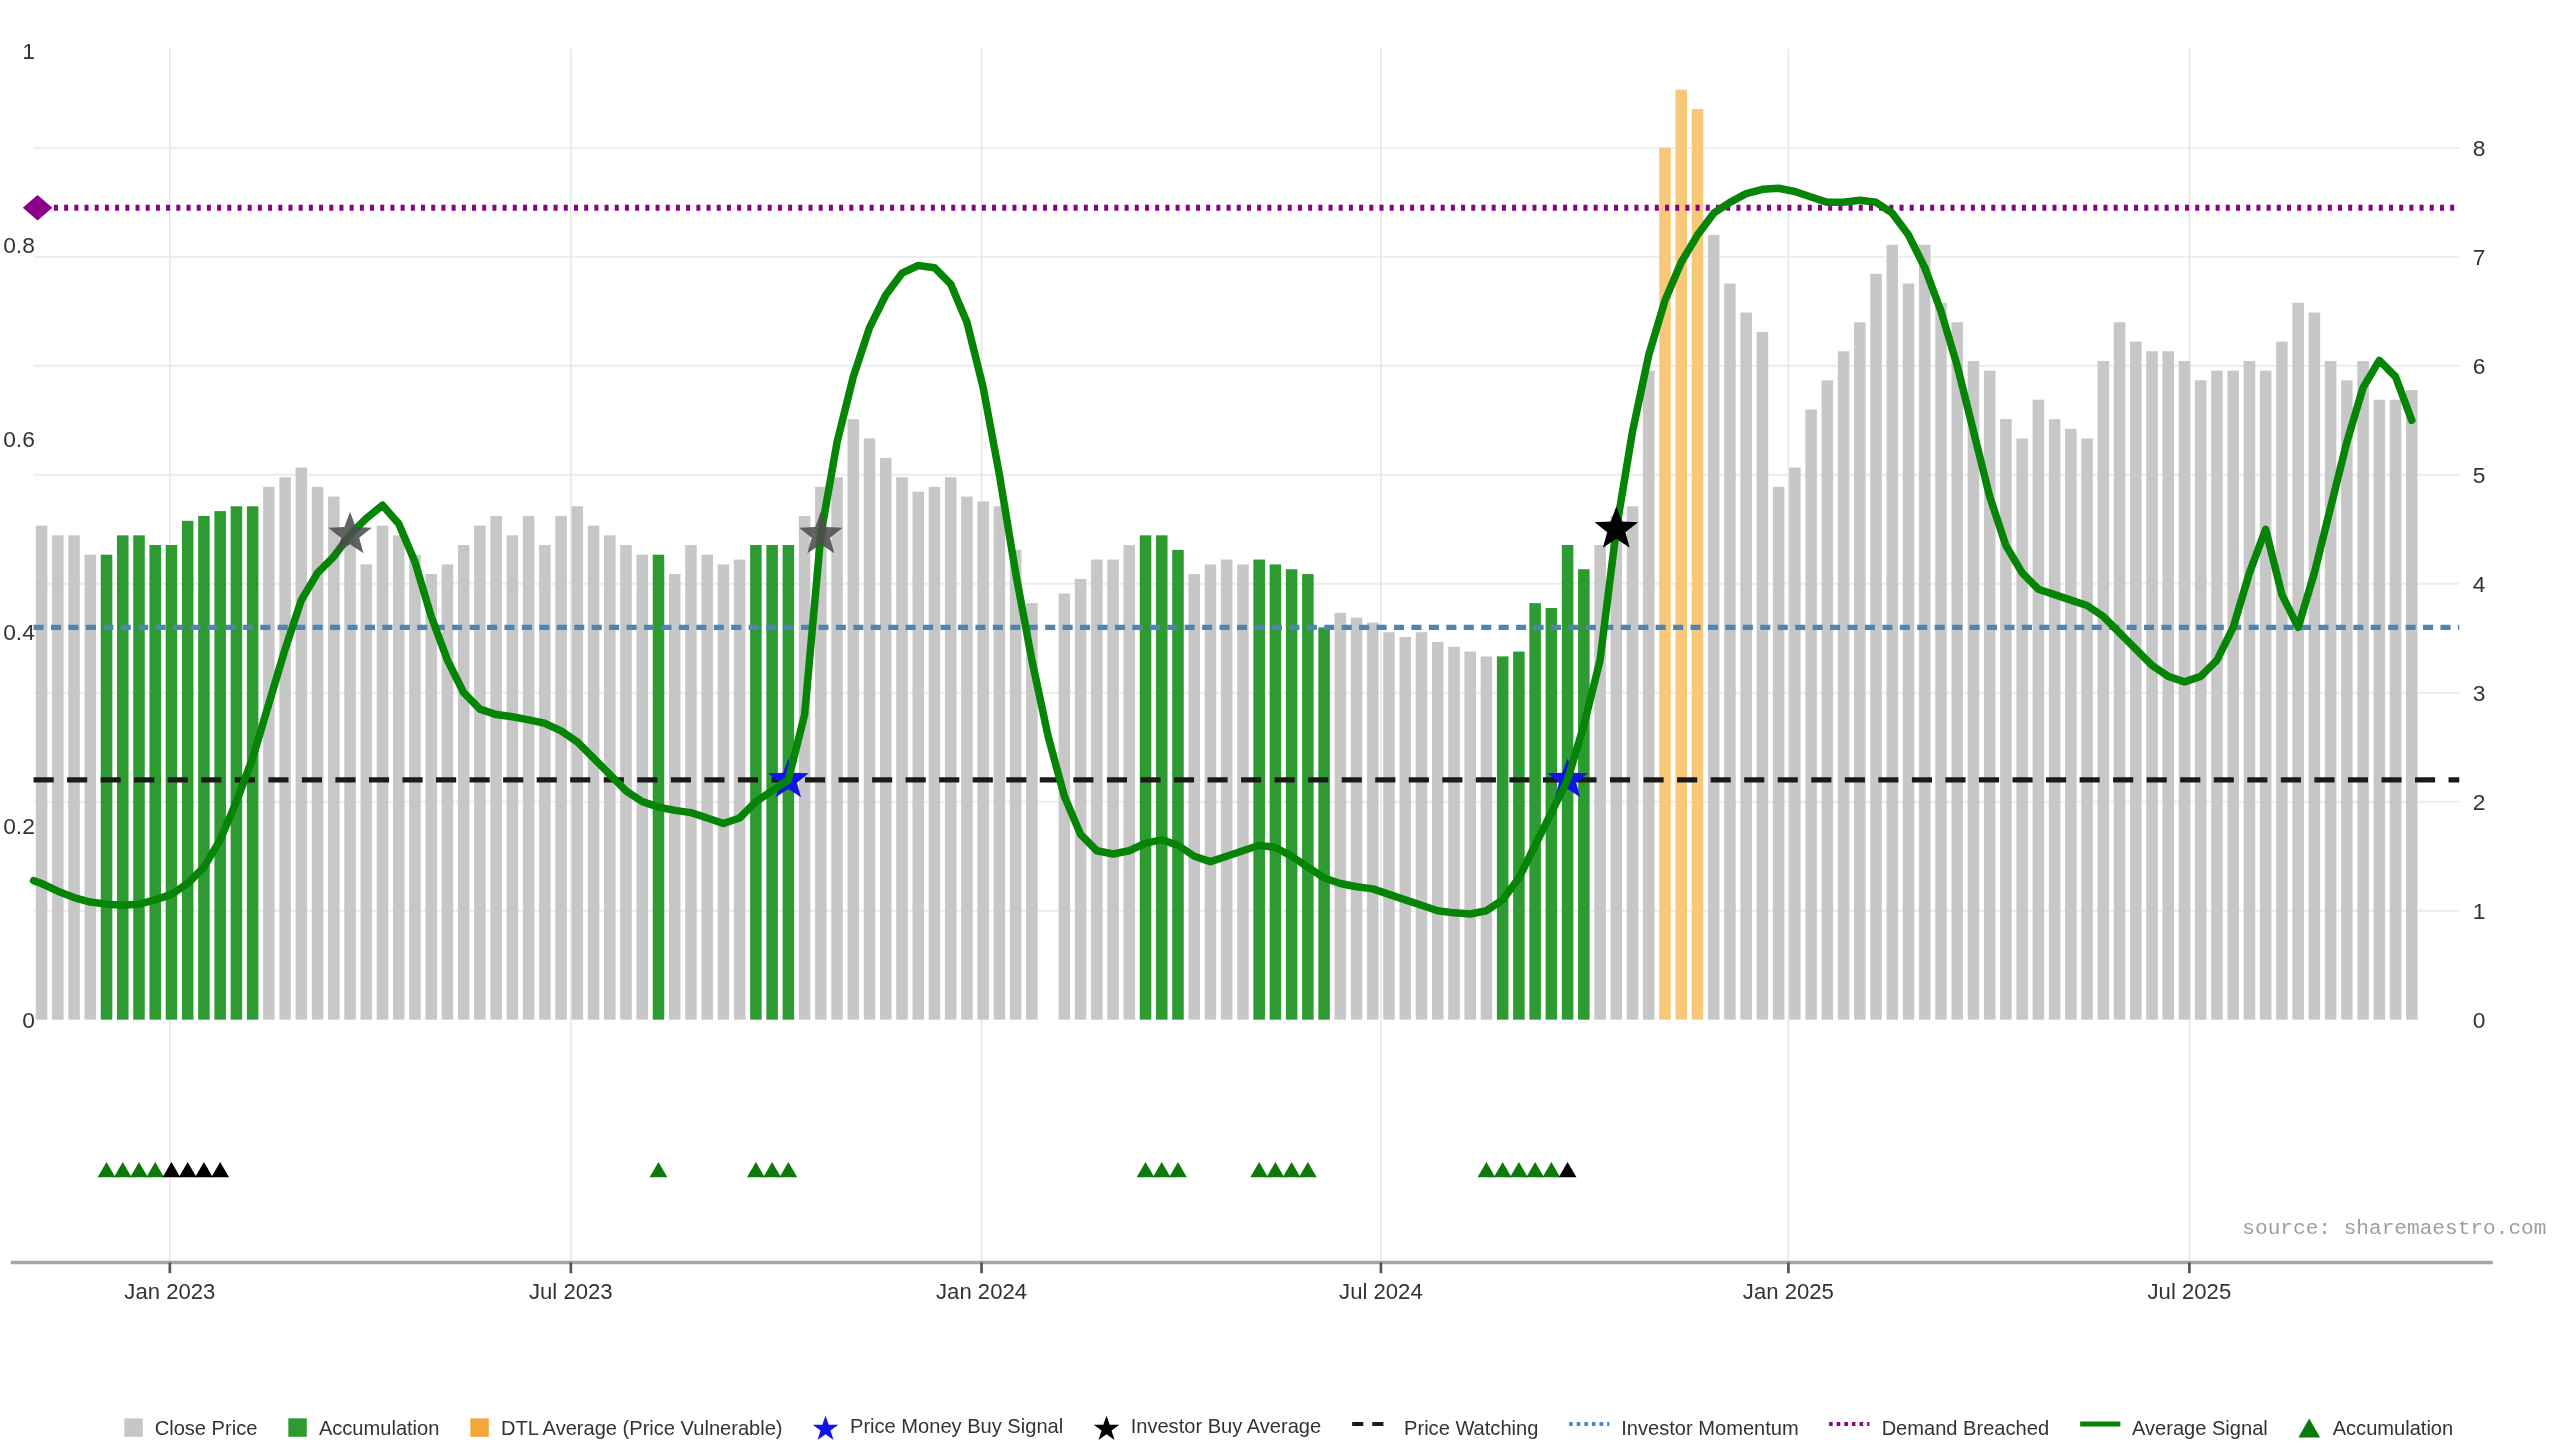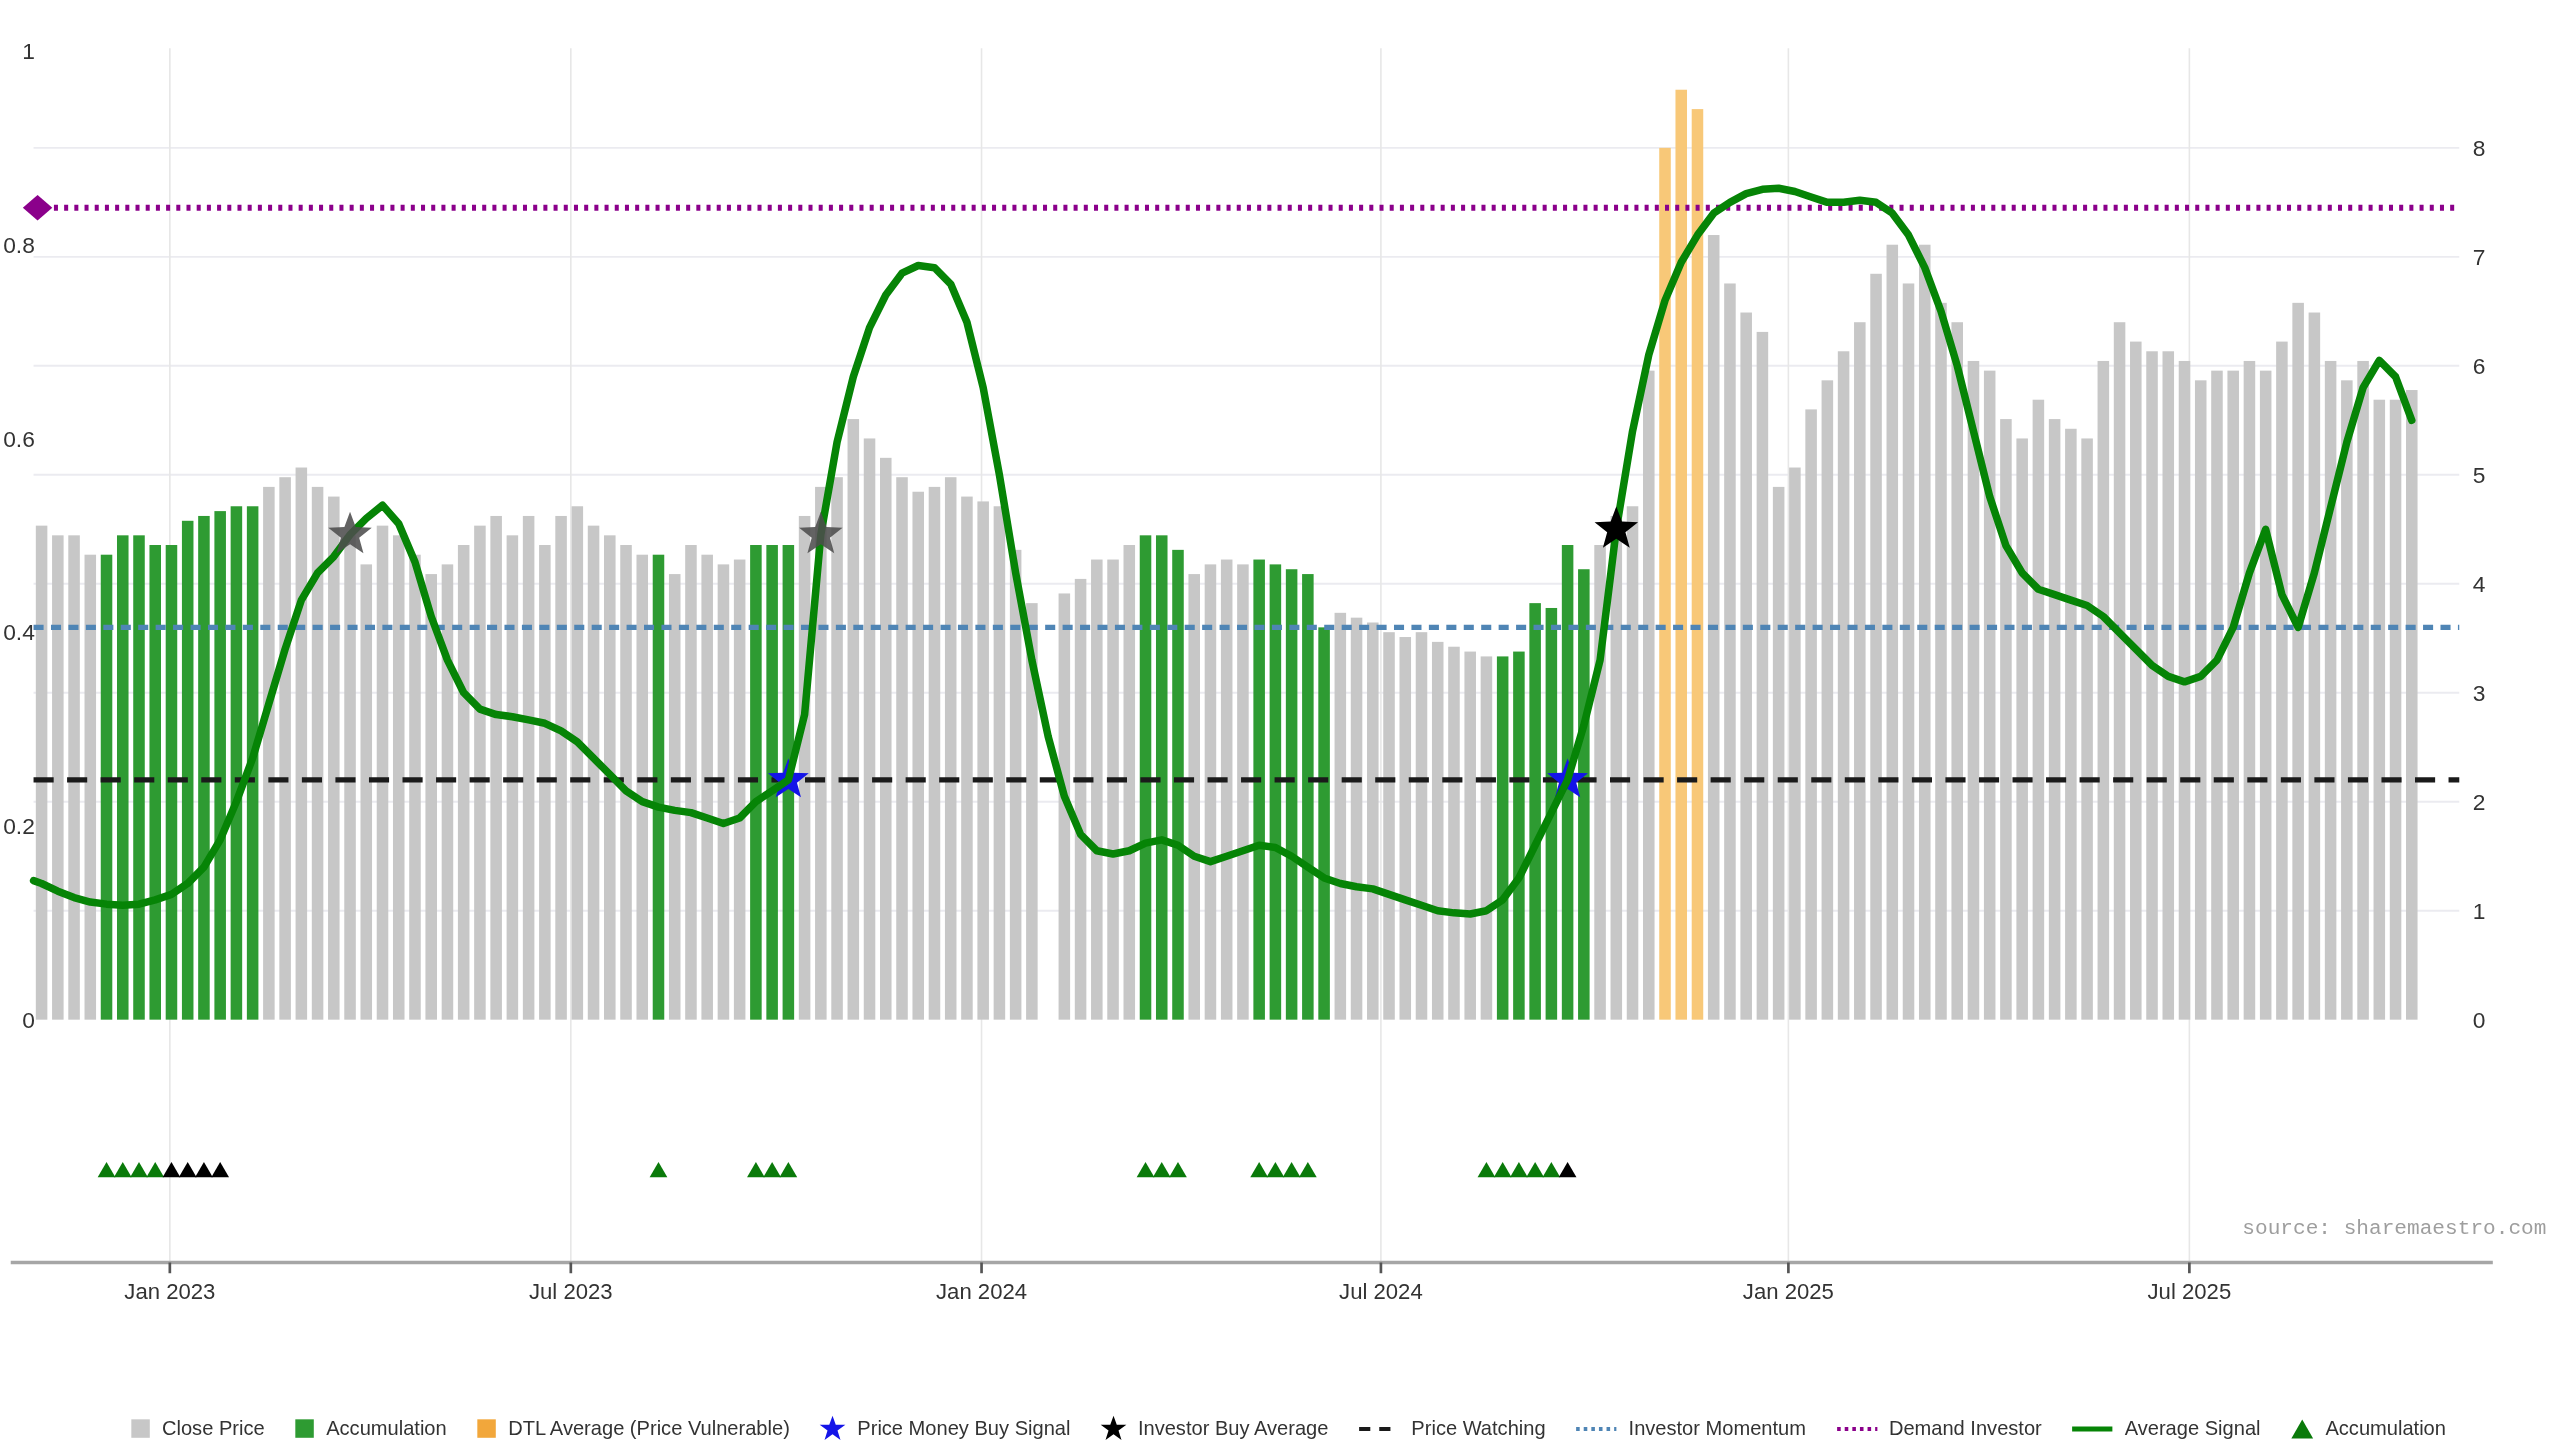--- a/index.html
+++ b/index.html
@@ -1,21 +1,21 @@
 <!DOCTYPE html>
 <html style="font-size:10.7px"><head>
 <meta charset="utf-8">
 <style>
   html,body{margin:0;padding:0;width:100%;height:100%;background:#ffffff;overflow:hidden;
             font-family:"Liberation Sans","DejaVu Sans",sans-serif;}
   .figure{position:relative;width:100vw;height:100vh;background:#ffffff;}
   #plot{position:absolute;left:0;top:0;width:100%;height:100%;}
   .legend{position:absolute;left:0;right:0;bottom:0.45%;display:flex;justify-content:center;
           align-items:center;gap:1.15vw;color:#333;font-size:.78vw;white-space:nowrap;}
-  .legend-item{display:flex;align-items:center;gap:.42vw;margin-top:40px;}
+  .legend-item{display:flex;gap:.42vw;margin-top:40px;}
   .sw{display:inline-block;line-height:0;}
   .source-note{position:absolute;right:1.15%;top:83.9%;color:#9e9e9e;font-size:.82vw;font-family:Liberation Mono, monospace;}
 </style>
 </head>
 <body>
 
 <div class="figure">
 
   <svg id="plot" viewBox="0 0 1920 1080" preserveAspectRatio="none">
       <g>
@@ -319,21 +319,21 @@
           </svg>
       </span>
       <span>Investor Momentum</span>
     </div>
     <div class="legend-item">
       <span class="sw">
         <svg width="1.65vw" height="0.55vw" viewBox="0 0 38 10">
             <line x1="1" y1="5" x2="37" y2="5" stroke-width="3.6" stroke-dasharray="3.2 3.6" stroke="#8b008b"></line>
           </svg>
       </span>
-      <span>Demand Investor</span>
+      <span>Demand Breached</span>
     </div>
     <div class="legend-item">
       <span class="sw">
         <svg width="1.65vw" height="0.55vw" viewBox="0 0 38 10">
             <line x1="1" y1="5" x2="37" y2="5" stroke-width="4.5" stroke="#068406"></line>
           </svg>
       </span>
       <span>Average Signal</span>
     </div>
     <div class="legend-item">

